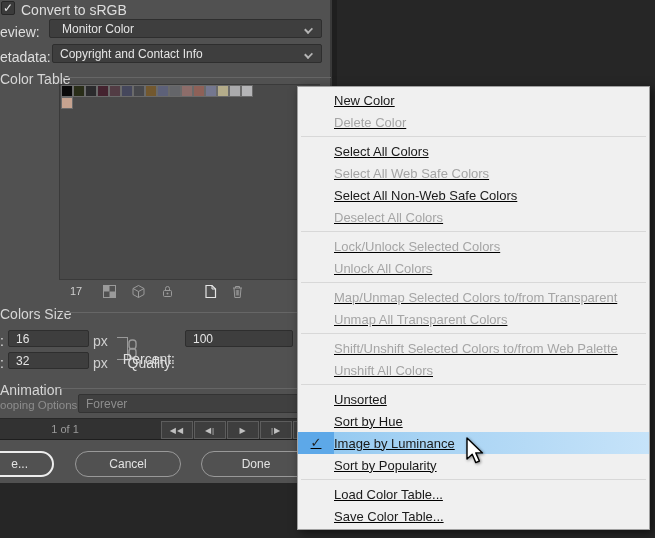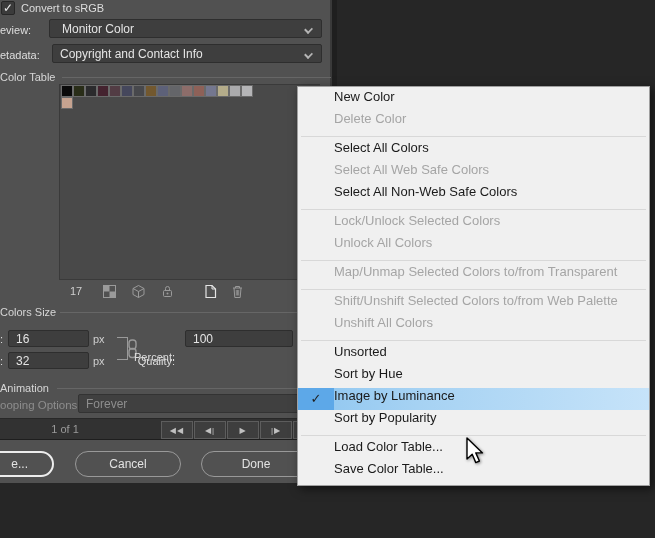--- a/index.html
+++ b/index.html
@@ -5,21 +5,21 @@
   html,body{margin:0;padding:0;background:#262626;}
   *{box-sizing:border-box;}
   #canvas{position:relative;width:655px;height:538px;overflow:hidden;
     background:#262626;font-family:"Liberation Sans",sans-serif;
     -webkit-font-smoothing:antialiased;}
   
   #panel{position:absolute;left:0;top:0;width:332px;height:483px;
     background:#515151;border-right:2px solid #3a3a3a;z-index:1;}
   #panel-edge{position:absolute;left:332px;top:0;width:5px;height:483px;
     background:#1f1f1f;z-index:1;}
-  .plabel{position:absolute;color:#dedede;font-size:11px;white-space:nowrap;}
+  .plabel{position:absolute;color:#dedede;font-size:14px;white-space:nowrap;}
   .gray{color:#8d8d8d;}
   .field{position:absolute;background:#3e3e3e;border:1px solid #2e2e2e;
     border-radius:2px;color:#e4e4e4;font-size:12px;display:flex;
     align-items:center;padding-left:7px;white-space:nowrap;overflow:hidden;}
   .chev{position:absolute;right:9px;top:6px;width:7px;height:7px;
     border-left:2px solid #b5b5b5;border-bottom:2px solid #b5b5b5;
     transform:rotate(-45deg) scale(1,.8);}
   .hline{position:absolute;height:1px;background:#666;}
   
   #chk{position:absolute;left:1px;top:1px;width:14px;height:14px;
@@ -47,21 +47,21 @@
     border:1px solid #5d5d5d;color:#c0c0c0;font-size:8px;display:flex;
     align-items:center;justify-content:center;letter-spacing:1px;}
   
   .pill{position:absolute;top:451px;height:26px;border-radius:13px;
     color:#e3e3e3;font-size:12px;display:flex;align-items:center;
     justify-content:center;background:transparent;}
   
   #menu{position:absolute;left:297px;top:86px;width:353px;
     background:#f0f0f0;border:1px solid #a0a0a0;padding:2px 0;
     box-shadow:3px 3px 9px rgba(0,0,0,.55);z-index:5;}
-  .menu-item{height:22px;display:flex;align-items:flex-start;}
+  .menu-item{height:22px;display:flex;align-items:center;text-decoration:underline;}
   .menu-item .gut{width:36px;flex:none;text-align:center;font-size:13px;
     color:#1f1f1f;line-height:22px;}
   .menu-item .lbl{font-size:13px;color:#1a1a1a;white-space:nowrap;}
   .menu-item.disabled .lbl{color:#a5a5a5;}
   .menu-item.hl{background:linear-gradient(90deg,#8ec6f0 0px,#a6d2f3 120px,#c6e3f9 100%);}
   .menu-item.hl .gut{background:#5da8e8;height:22px;}
   .menu-sep{height:1px;background:#d8d8d8;margin:3px 3px;}
   #cursor{position:absolute;left:465px;top:437px;z-index:10;}
   svg{display:block;}
 </style>
@@ -224,33 +224,41 @@
         <span class="lbl">Select All Colors</span>
       </div>
       <div class="menu-item disabled">
         <span class="gut"></span>
         <span class="lbl">Select All Web Safe Colors</span>
       </div>
       <div class="menu-item">
         <span class="gut"></span>
         <span class="lbl">Select All Non-Web Safe Colors</span>
       </div>
+      <div class="menu-item disabled">
+        <span class="gut"></span>
+        <span class="lbl">Deselect All Colors</span>
+      </div>
       <div class="menu-sep"></div>
       <div class="menu-item disabled">
         <span class="gut"></span>
         <span class="lbl">Lock/Unlock Selected Colors</span>
       </div>
       <div class="menu-item disabled">
         <span class="gut"></span>
         <span class="lbl">Unlock All Colors</span>
       </div>
       <div class="menu-sep"></div>
       <div class="menu-item disabled">
         <span class="gut"></span>
         <span class="lbl">Map/Unmap Selected Colors to/from Transparent</span>
+      </div>
+      <div class="menu-item disabled">
+        <span class="gut"></span>
+        <span class="lbl">Unmap All Transparent Colors</span>
       </div>
       <div class="menu-sep"></div>
       <div class="menu-item disabled">
         <span class="gut"></span>
         <span class="lbl">Shift/Unshift Selected Colors to/from Web Palette</span>
       </div>
       <div class="menu-item disabled">
         <span class="gut"></span>
         <span class="lbl">Unshift All Colors</span>
       </div>

